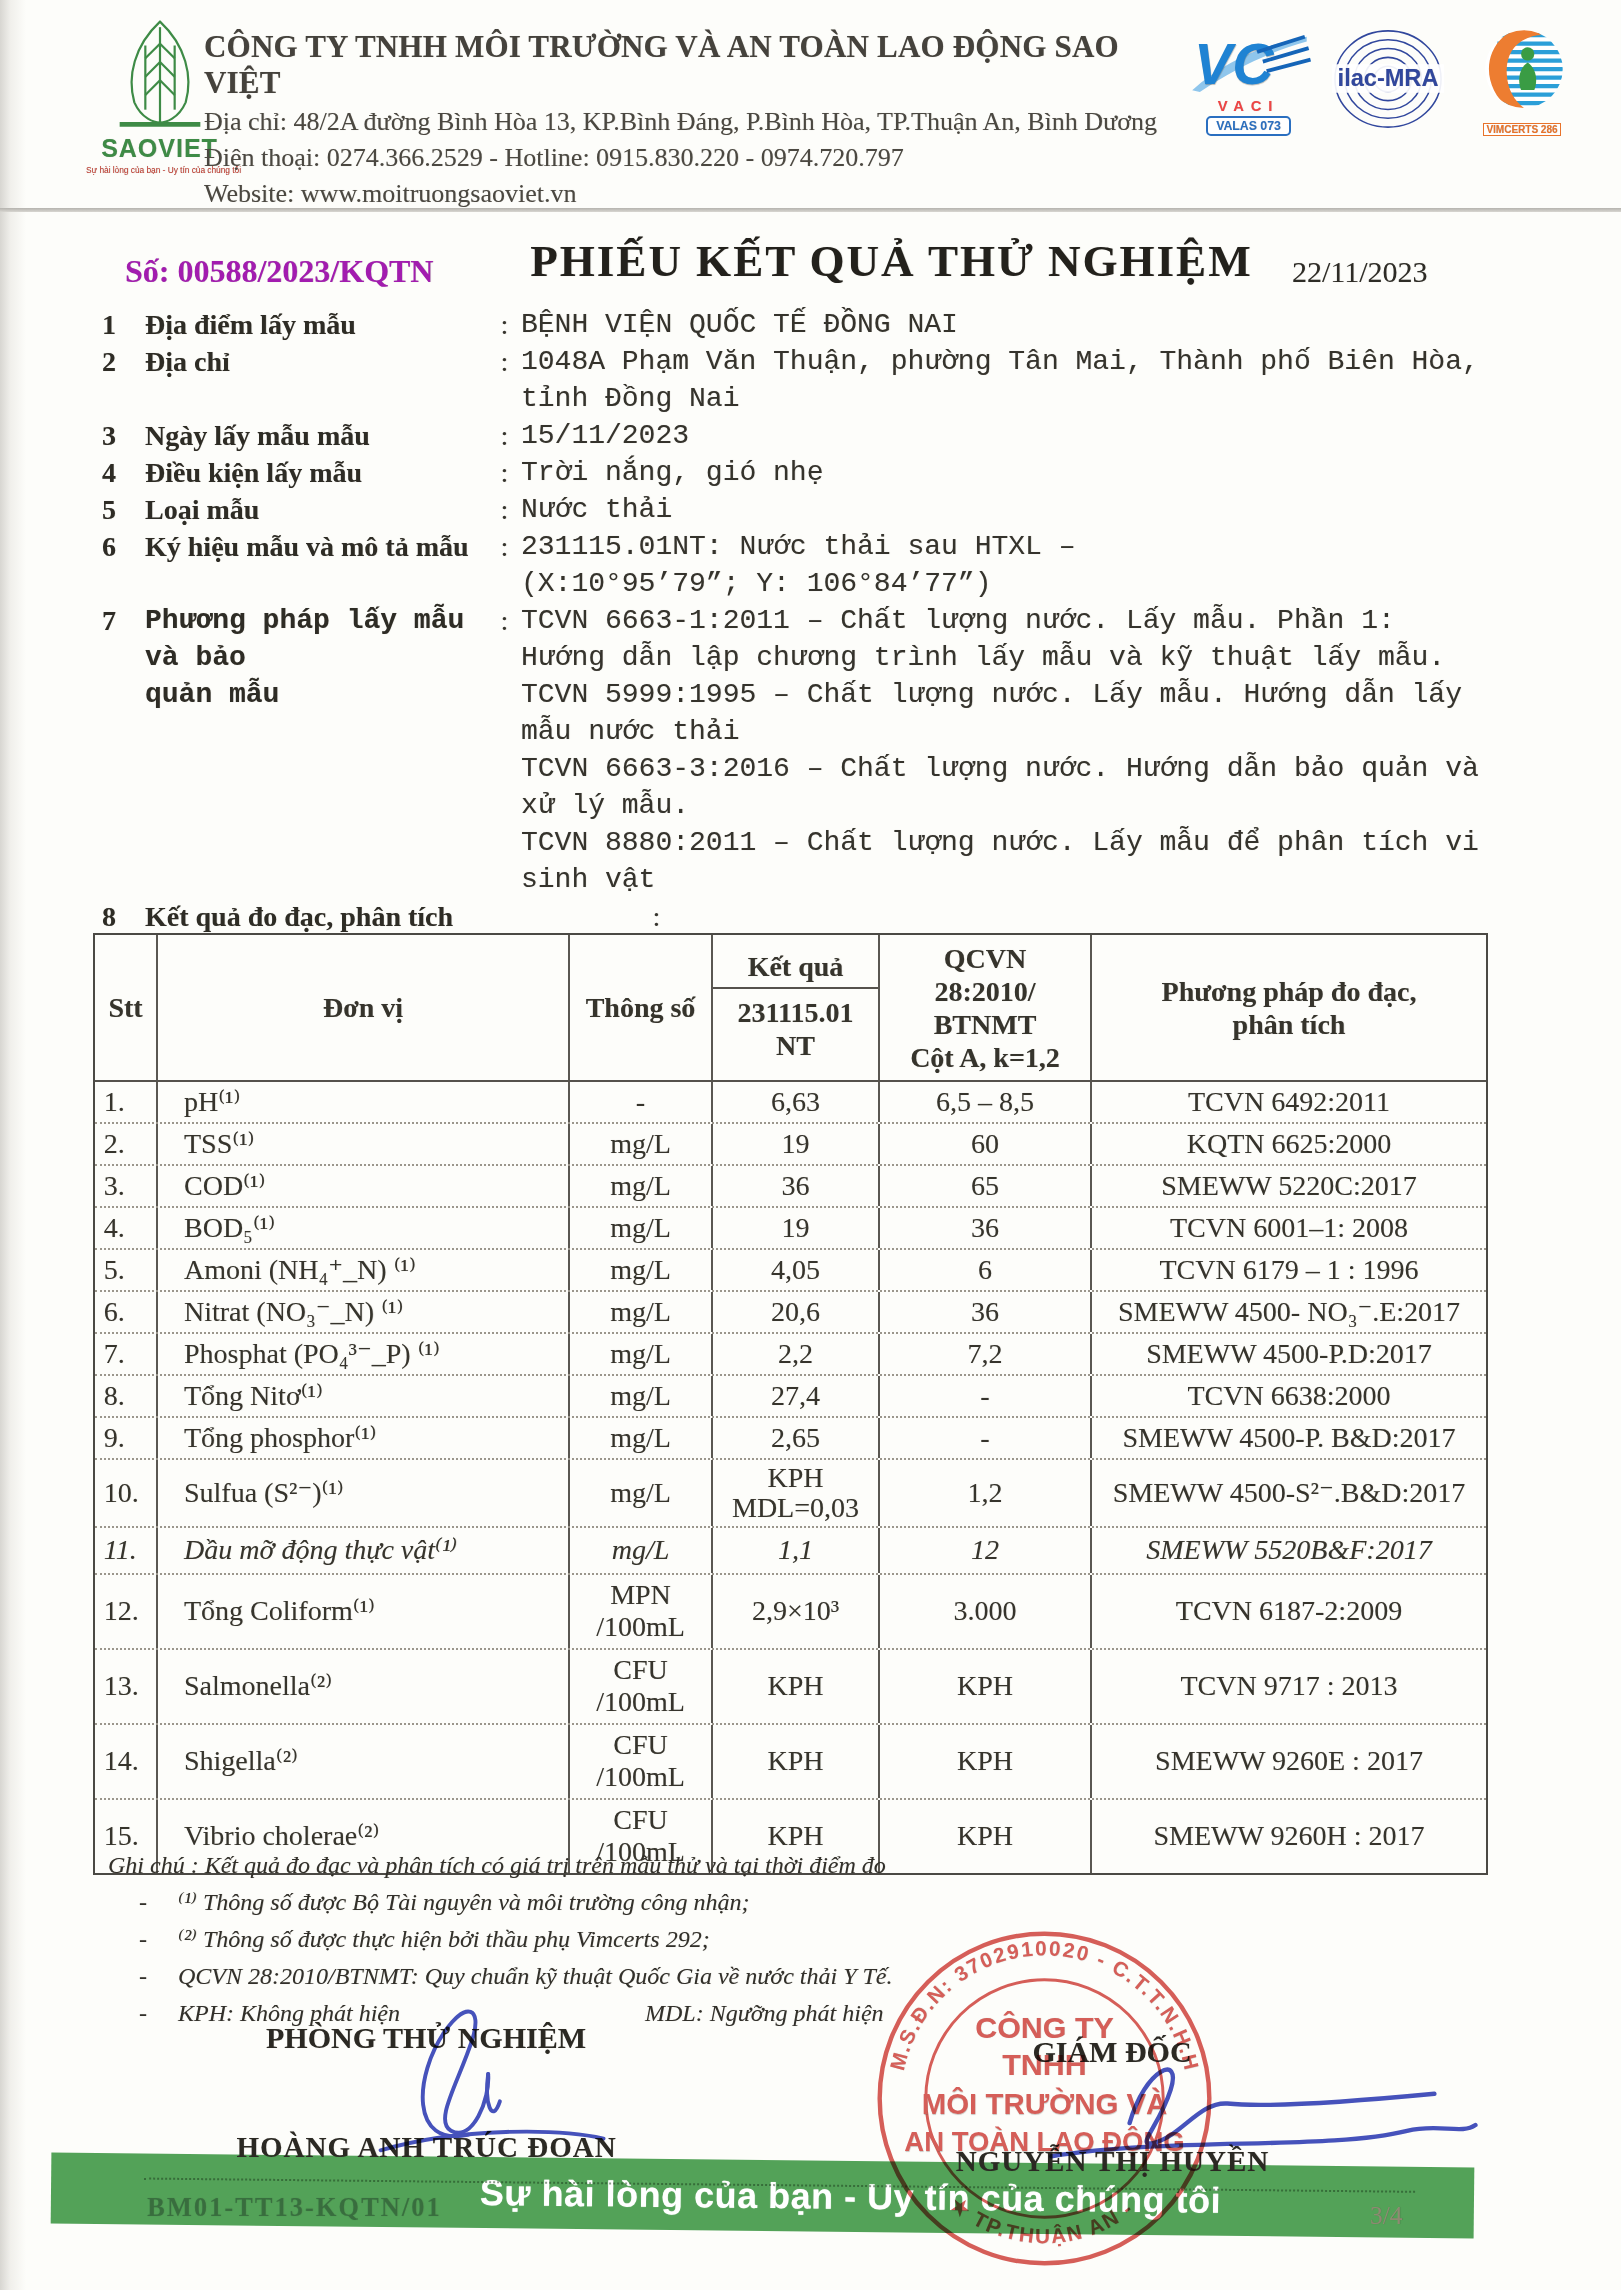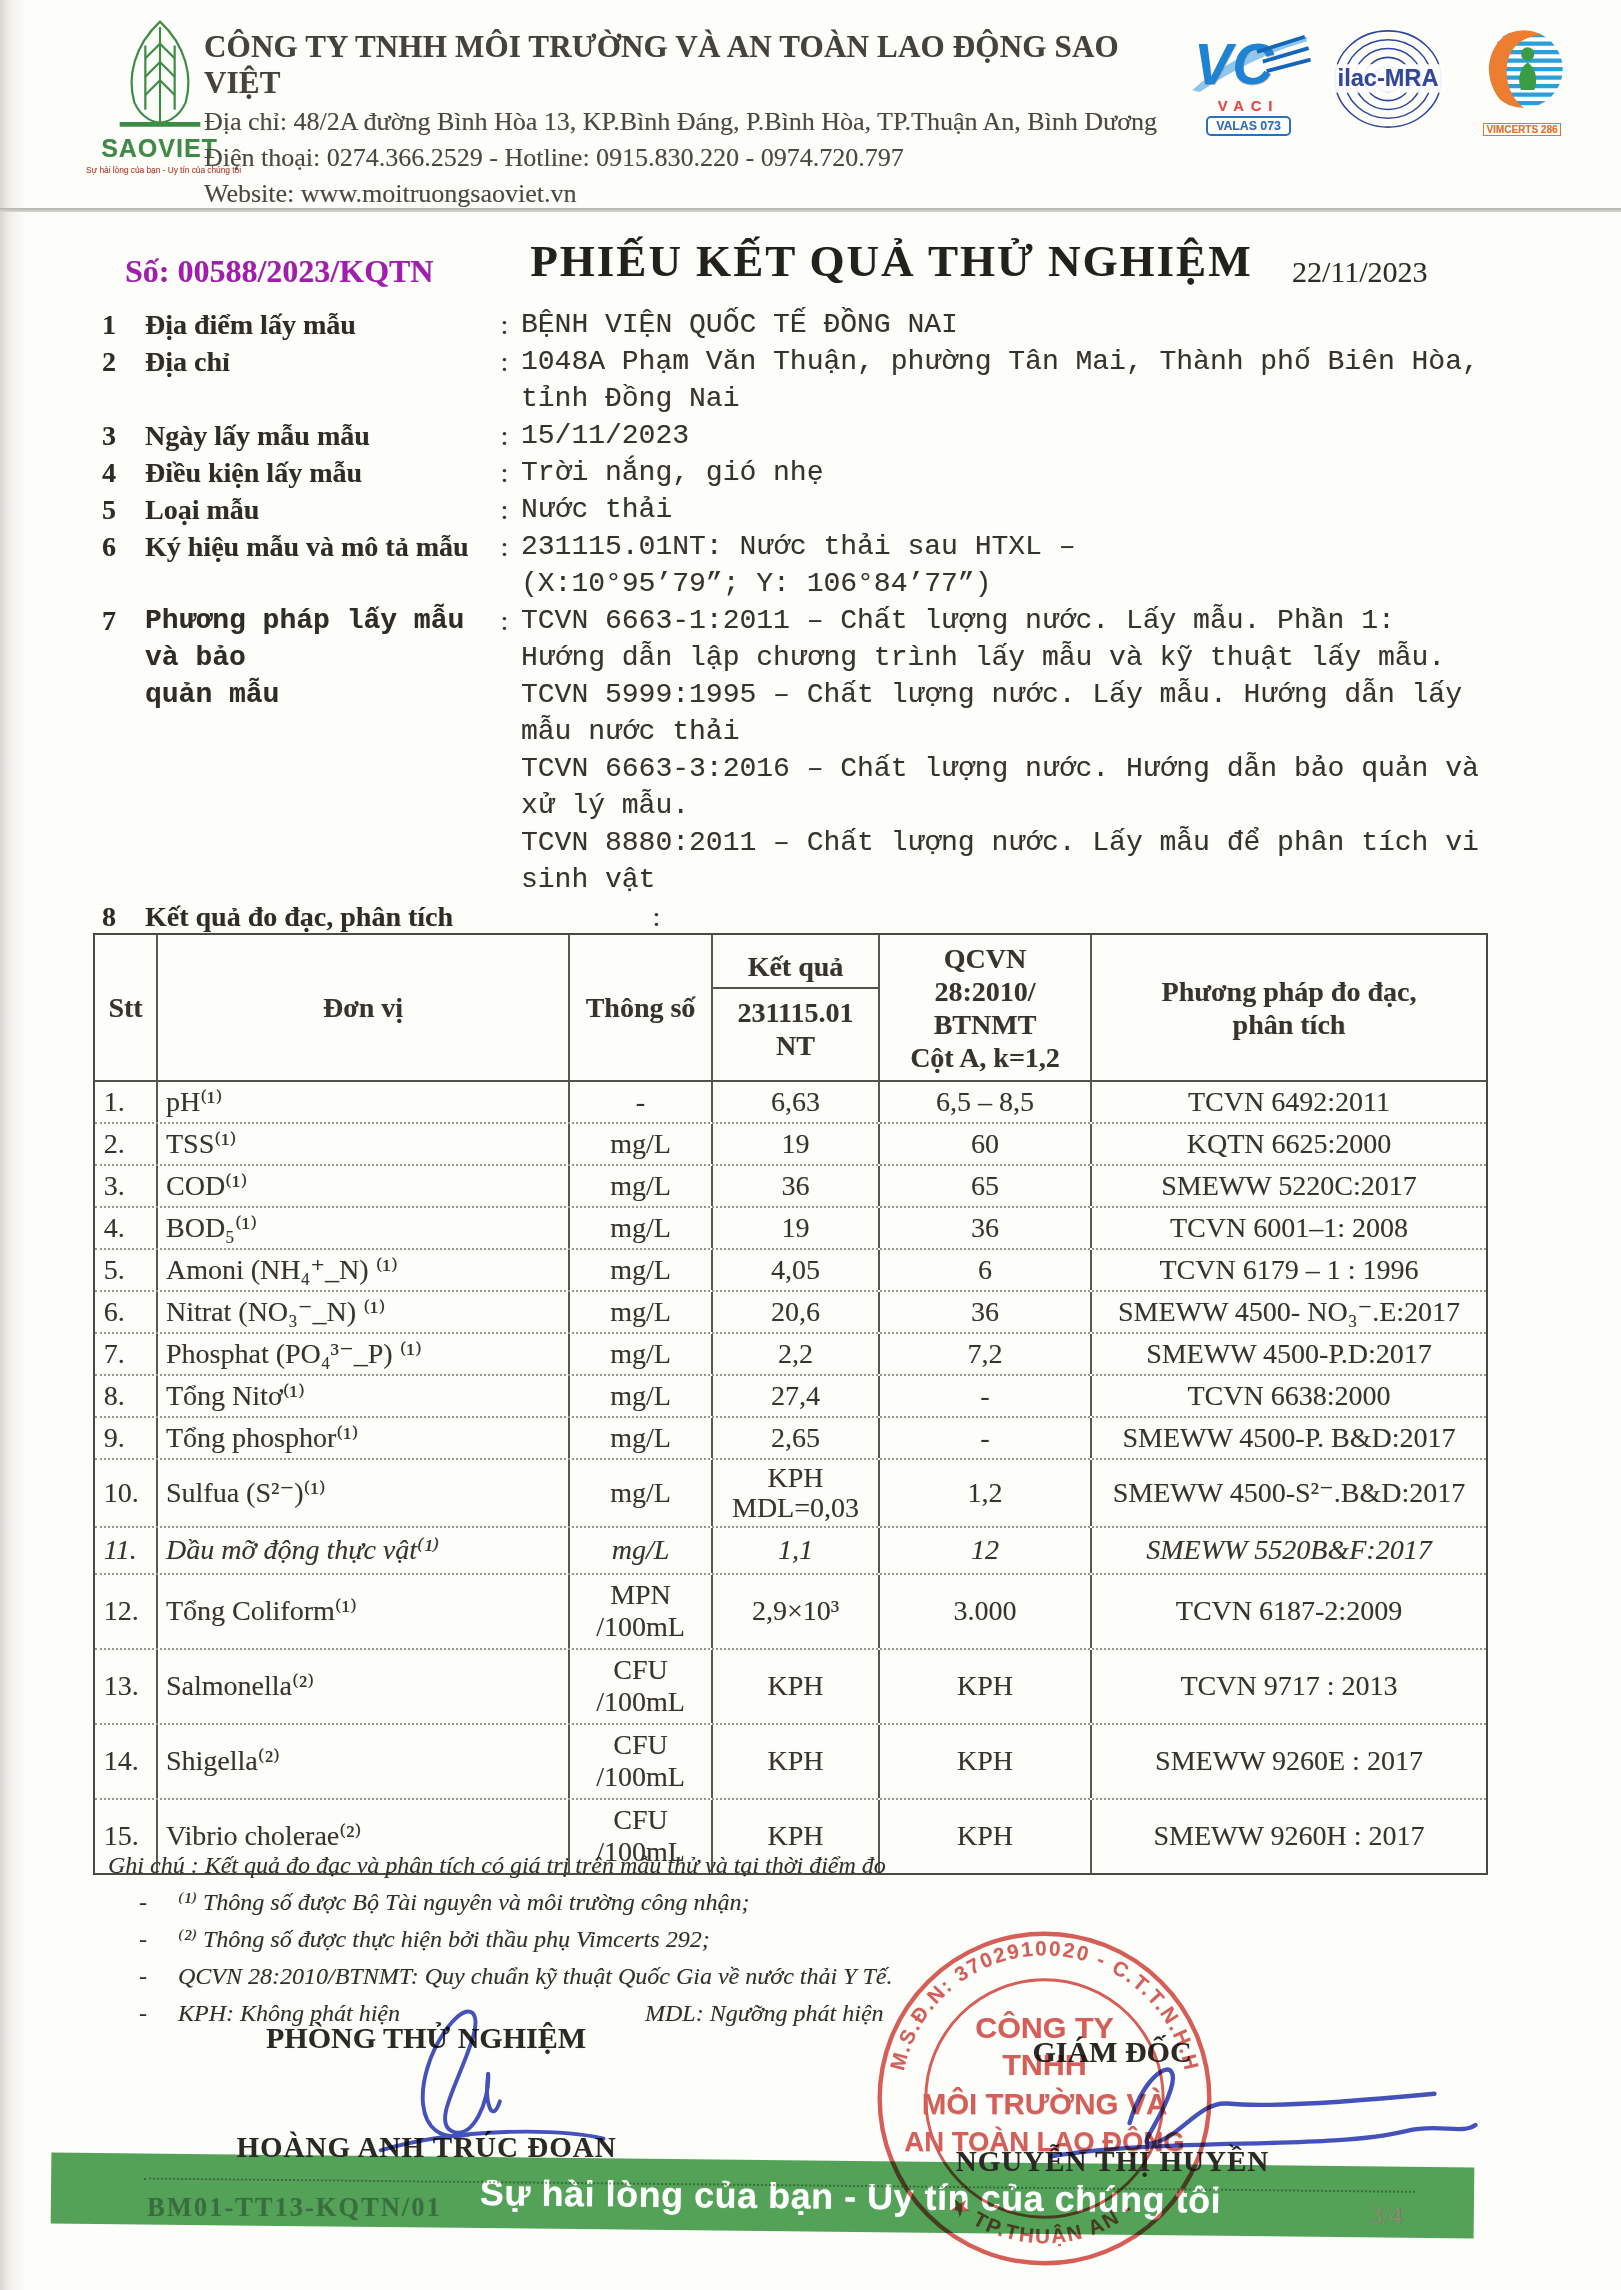--- a/index.html
+++ b/index.html
@@ -48,21 +48,21 @@
   .i-colon{ text-align:center; }
   .i-value{ color:#35332c; }
 
   
   .results{ position:absolute; left:93px; top:933px; width:1391px;
     border:2.4px solid #4b4944; }
   .cols{ display:grid; grid-template-columns:63px 412px 143px 167px 212px 1fr; }
   .c{ border-right:2px solid #5a5751; display:flex; align-items:center; justify-content:center;
     text-align:center; padding:2.9px 5.9px; font-size:28px; white-space:pre-line; }
   .c:last-child{ border-right:none; }
-  .c.param{ justify-content:flex-start; text-align:left; padding-left:8px; }
+  .c.param{ justify-content:flex-start; text-align:left; padding-left:26px; }
   .c.stt{ justify-content:flex-start; padding-left:8.8px; }
   .t-head{ border-bottom:2px solid #55524c; min-height:145px; font-weight:bold; }
   .t-head .c{ font-weight:bold; line-height:33px;}
   .c.result-h{ flex-direction:column; padding:0; align-self:stretch;}
   .kq-top{ border-bottom:2px solid #55524c; width:100%; padding:4.9px 0 3.9px 0; }
   .kq-sub{ padding:7.8px 0; white-space:pre-line; line-height:33px;}
   .t-row{ border-top:2px dotted #9b968c; }
   .t-body .t-row:first-child{ border-top:none; }
   .t-body .t-row:nth-child(-n+9){ min-height:40px; }
   .t-body .t-row:nth-child(10){ min-height:65px; }

